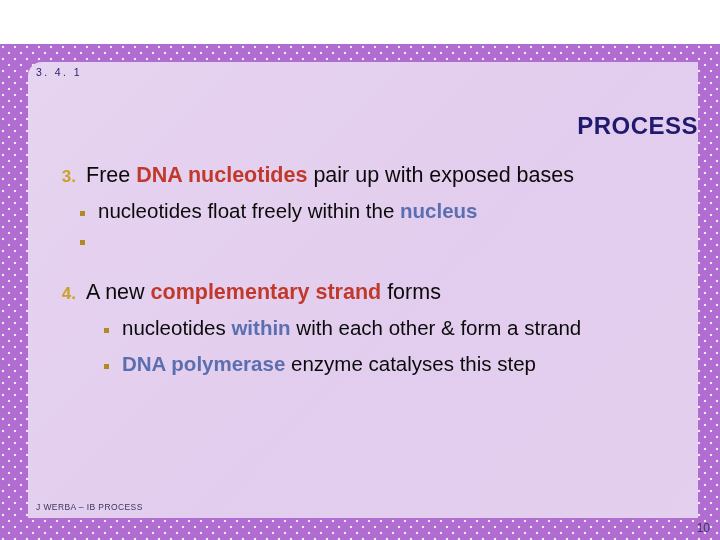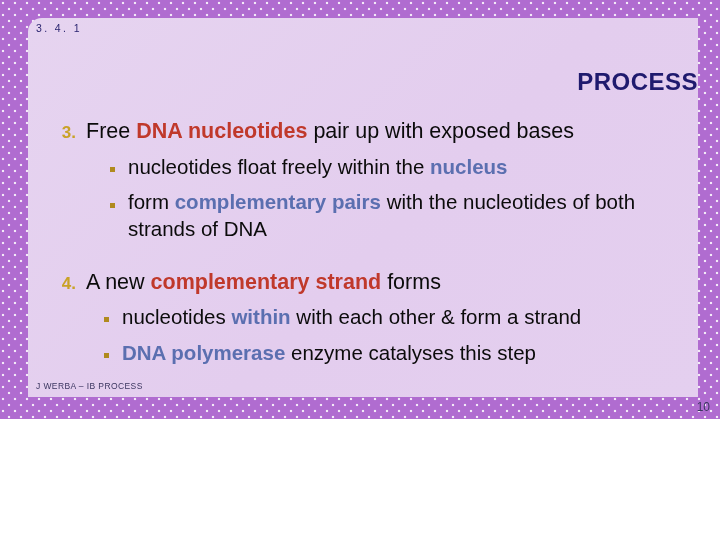--- a/index.html
+++ b/index.html
@@ -9,29 +9,30 @@
   body {
     width: 720px;
     height: 540px;
     overflow: hidden;
     font-family: "Liberation Sans", sans-serif;
   }
 
   .slide {
     position: relative;
     width: 720px;
-    height: 419px;
+    height: 496px;
     box-sizing: border-box;
     
     background-color: #b munge;
     background-color: #b06cd0;
     background-image:
       radial-gradient(circle at 3px 3px, rgba(255,255,255,0.85) 1.3px, transparent 1.6px),
       radial-gradient(circle at 9px 9px, rgba(255,255,255,0.85) 1.3px, transparent 1.6px);
     background-size: 12px 12px, 12px 12px;
+    margin-top: 44px;
   }
 
   .inner-panel {
     position: absolute;
     left: 28px;
     top: 18px;
     right: 22px;
     bottom: 22px;
     background: #e3cfee;
     background: linear-gradient(135deg, #e6d4f0 0%, #e3cdee 55%, #e4cfef 100%);
@@ -85,21 +86,21 @@
   }
   .num-text {
     font-size: 21.5px;
     color: #0b0b0b;
     line-height: 1.24;
   }
 
   .sub-item {
     display: flex;
     align-items: baseline;
-    padding-left: 82px;
+    padding-left: 52px;
     padding-right: 12px;
     margin-top: 9px;
   }
   .sub-item.indent-more {
     padding-left: 76px;
   }
   .sub-marker {
     flex: 0 0 18px;
     width: 18px;
     color: #b08a1e;
@@ -172,23 +173,20 @@
 
       <div class="sub-item">
         <span class="sub-marker"><span class="sq"></span></span>
         <span class="sub-text">
           <span>nucleotides float freely within the </span><span class="hl-blue">nucleus</span>
         </span>
       </div>
 
       <div class="sub-item">
         <span class="sub-marker"><span class="sq"></span></span>
-        <span class="sub-text">
-          <span>form </span><span class="hl-blue">complementary pairs</span><span> with the nucleotides of both strands of DNA</span>
-        </span>
       </div>
 
       <div class="gap"></div>
 
       <div class="num-item">
         <span class="num-marker">4.</span>
         <span class="num-text">
           <span>A new </span><span class="hl-red">complementary strand</span><span> forms</span>
         </span>
       </div>

